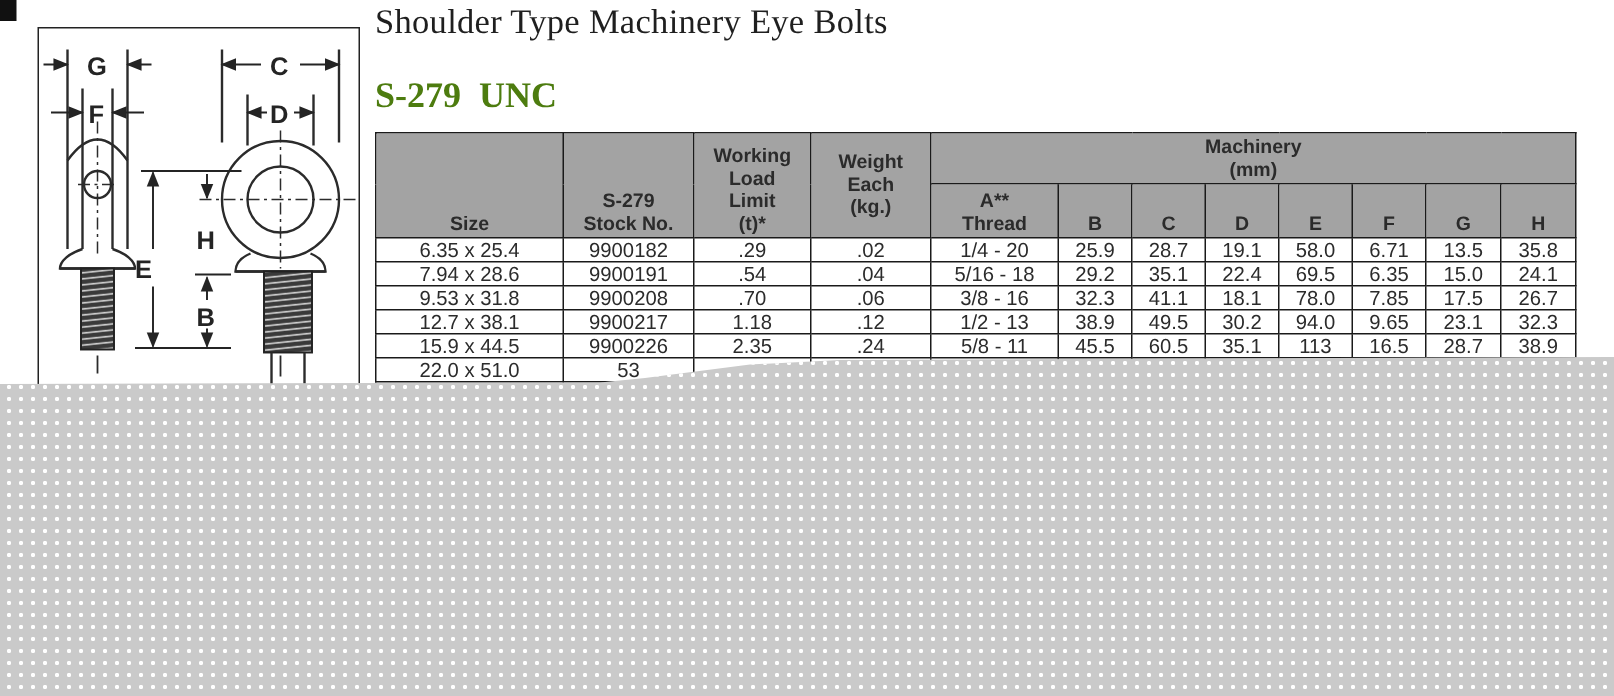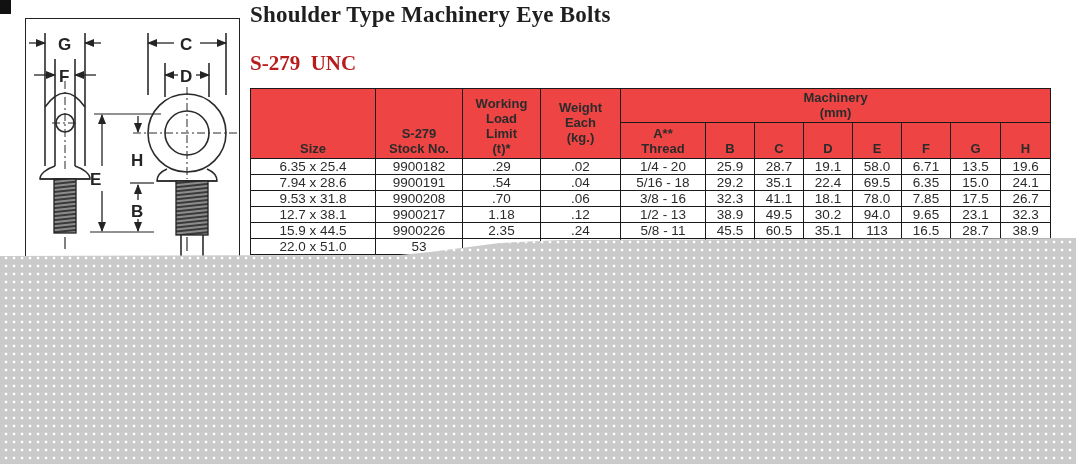--- a/index.html
+++ b/index.html
@@ -14,40 +14,40 @@
   
   .diagram-box{
     position:absolute;left:25px;top:18px;width:215px;height:252px;
     border:1.5px solid #222;background:#fff;box-sizing:border-box;
   }
   .dim-label{font:bold 17px "Liberation Sans", sans-serif;fill:#242424;}
 
   
   .page-title{
     position:absolute;left:250px;top:2px;width:700px;
-    font-family:"Liberation Serif", serif;font-weight:bold;font-size:23px;color:#1f1f1f;
+    font-family:"Liberation Serif", serif;font-weight:normal;font-size:23px;color:#1f1f1f;
     letter-spacing:0.2px;
   }
   .page-subtitle{
     position:absolute;left:250px;top:51px;width:400px;
-    font-family:"Liberation Serif", serif;font-weight:bold;font-size:21px;color:#b91c1c;
+    font-family:"Liberation Serif", serif;font-weight:bold;font-size:24px;color:#4d7c0f;
     white-space:pre;
   }
 
   
   .spec-table-wrap{position:absolute;left:250px;top:88px;width:800px;}
   table.spec{
     border-collapse:collapse;table-layout:fixed;width:800px;
     font-family:"Liberation Sans", sans-serif;color:#2b2b2b;
   }
   table.spec th, table.spec td{
     border:1px solid #1a1a1a;box-sizing:border-box;overflow:hidden;
   }
   table.spec th{
-    background:#ef4444;font-weight:bold;font-size:13px;line-height:15px;
+    background:#a3a3a3;font-weight:bold;font-size:13px;line-height:15px;
     white-space:pre-line;text-align:center;padding:0 1px 2px 1px;
   }
   th.va-b{vertical-align:bottom;}
   th.va-m{vertical-align:middle;}
   tr.hrow1 th{height:34px;}
   tr.hrow2 th{height:36px;}
   table.spec td{
     height:16px;font-size:13.5px;line-height:15px;text-align:center;
     padding:0;background:#fff;vertical-align:middle;
   }
@@ -219,21 +219,21 @@
         <td>9900182</td>
         <td>.29</td>
         <td>.02</td>
         <td>1/4 - 20</td>
         <td>25.9</td>
         <td>28.7</td>
         <td>19.1</td>
         <td>58.0</td>
         <td>6.71</td>
         <td>13.5</td>
-        <td>19.6</td>
+        <td>35.8</td>
       </tr>
       <tr>
         <td>7.94 x 28.6</td>
         <td>9900191</td>
         <td>.54</td>
         <td>.04</td>
         <td>5/16 - 18</td>
         <td>29.2</td>
         <td>35.1</td>
         <td>22.4</td>

